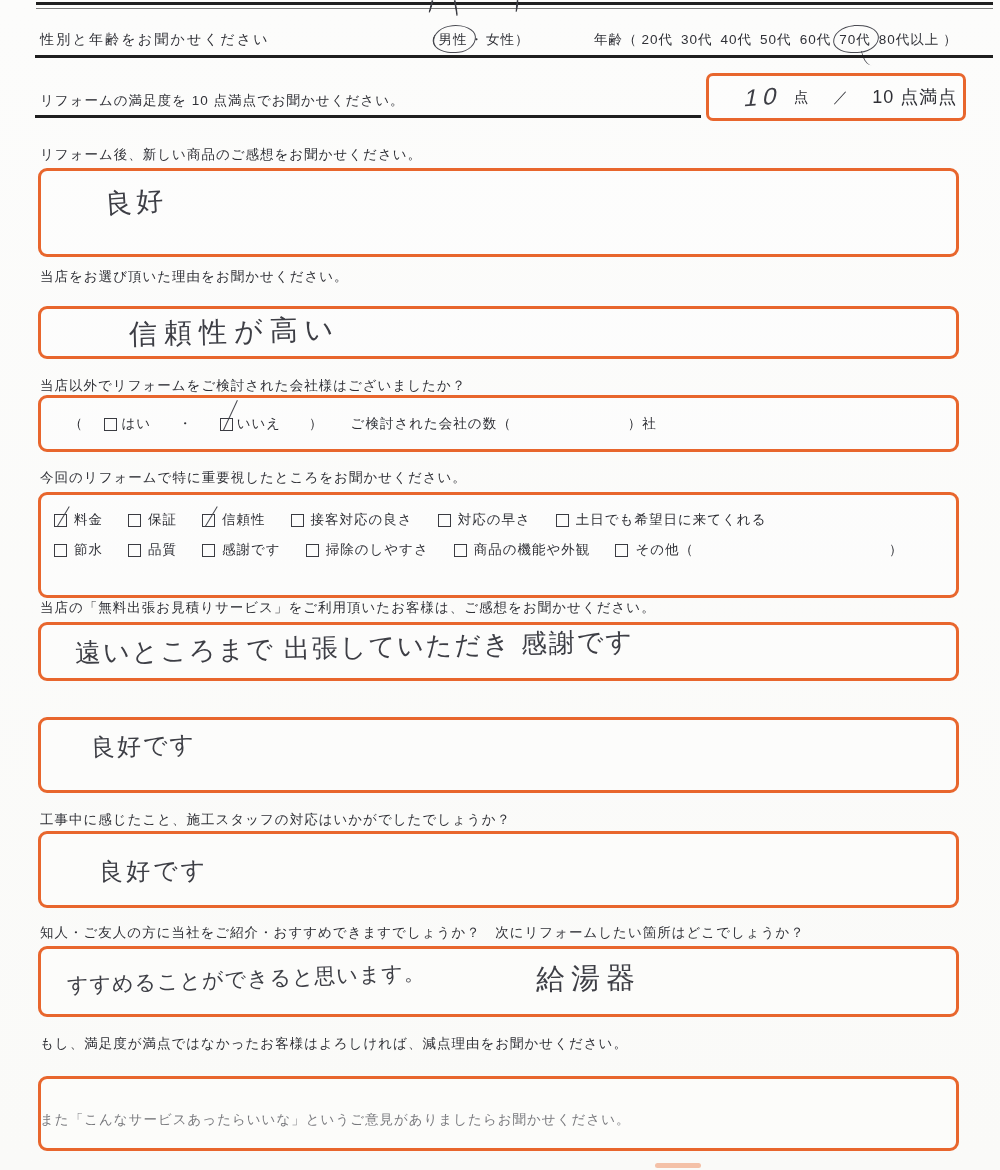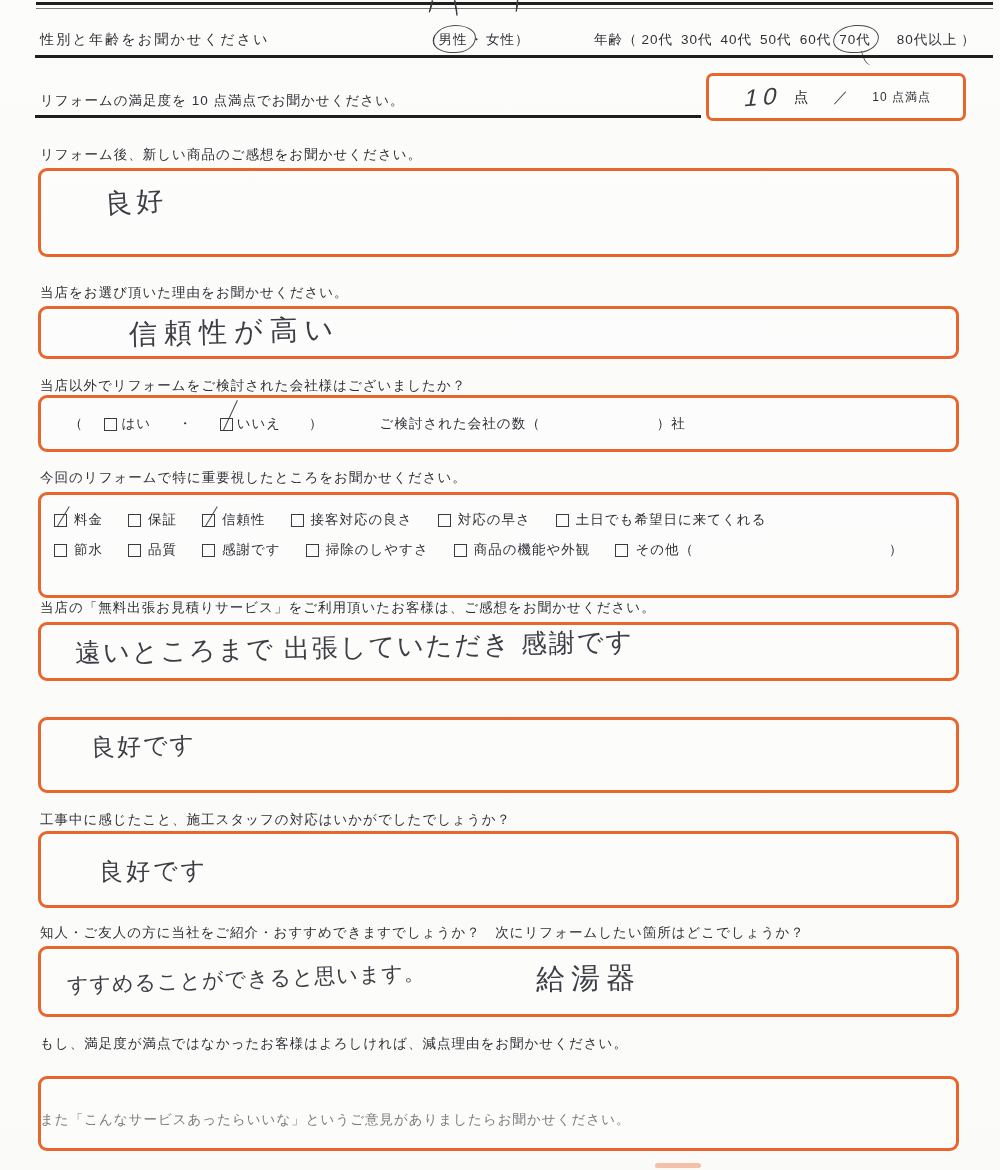--- a/index.html
+++ b/index.html
@@ -89,55 +89,55 @@
     <span>）</span>
   </div>
   <div class="row agetext" style="top:31px;left:594px;gap:8px;">
     <span style="margin-right:-4px;">年齢（</span>
     <span>20代</span>
     <span>30代</span>
     <span>40代</span>
     <span>50代</span>
     <span>60代</span>
     <span class="circled tail">70代</span>
-    <span style="margin-left:18px;">80代以上</span>
+    <span style="margin-left:0;">80代以上</span>
     <span style="margin-left:-4px;">）</span>
   </div>
   <div class="rule" style="top:55px;left:35px;width:958px;height:2.8px;"></div>
 
   <div class="qlabel" style="top:92px;">リフォームの満足度を 10 点満点でお聞かせください。</div>
   <div class="scorebox">
     <span class="hw" style="margin-left:36px;font-size:24px;letter-spacing:5px;transform:skewX(-16deg) rotate(-5deg);">10</span>
     <span style="margin-left:12px;font-size:14.5px;letter-spacing:1px;">点</span>
     <span class="slashchar" style="margin-left:24px;">／</span>
-    <span style="margin-left:24px;font-size:12px;letter-spacing:1px;">10 点満点</span>
+    <span style="margin-left:24px;font-size:18px;letter-spacing:1px;">10 点満点</span>
   </div>
   <div class="rule" style="top:115px;left:35px;width:666px;height:2.6px;"></div>
 
   <div class="qlabel" style="top:146px;">リフォーム後、新しい商品のご感想をお聞かせください。</div>
   <div class="obox" style="top:168px;height:89px;">
     <span class="hw" style="margin:13px 0 0 64px;font-size:27px;letter-spacing:4px;transform:rotate(-4deg);">良好</span>
   </div>
 
-  <div class="qlabel" style="top:284px;">当店をお選び頂いた理由をお聞かせください。</div>
+  <div class="qlabel" style="top:268px;">当店をお選び頂いた理由をお聞かせください。</div>
   <div class="obox" style="top:306px;height:53px;">
     <span class="hw" style="margin:4px 0 0 88px;font-size:28px;letter-spacing:7px;transform:rotate(-1.5deg);">信頼性が高い</span>
   </div>
 
   <div class="qlabel" style="top:377px;">当店以外でリフォームをご検討された会社様はございましたか？</div>
   <div class="obox" style="top:395px;height:57px;">
     <div class="opt" style="margin:17px 0 0 28px;">
       <span>（</span>
       <span class="cb" style="margin-left:20px;margin-right:5px;"></span>
       <span>はい</span>
       <span style="margin-left:27px;">・</span>
       <span class="cb checked long" style="margin-left:27px;margin-right:4px;"></span>
       <span>いいえ</span>
       <span style="margin-left:28px;">）</span>
-      <span style="margin-left:56px;">ご検討された会社の数（</span>
+      <span style="margin-left:27px;">ご検討された会社の数（</span>
       <span style="width:116px;display:inline-block;"></span>
       <span>）社</span>
     </div>
   </div>
 
   <div class="qlabel" style="top:469px;">今回のリフォームで特に重要視したところをお聞かせください。</div>
   <div class="obox" style="top:492px;height:106px;">
     <div class="row" style="position:static;margin:16px 0 0 13px;gap:25px;">
       <span class="opt">
           <span class="cb checked"></span>

